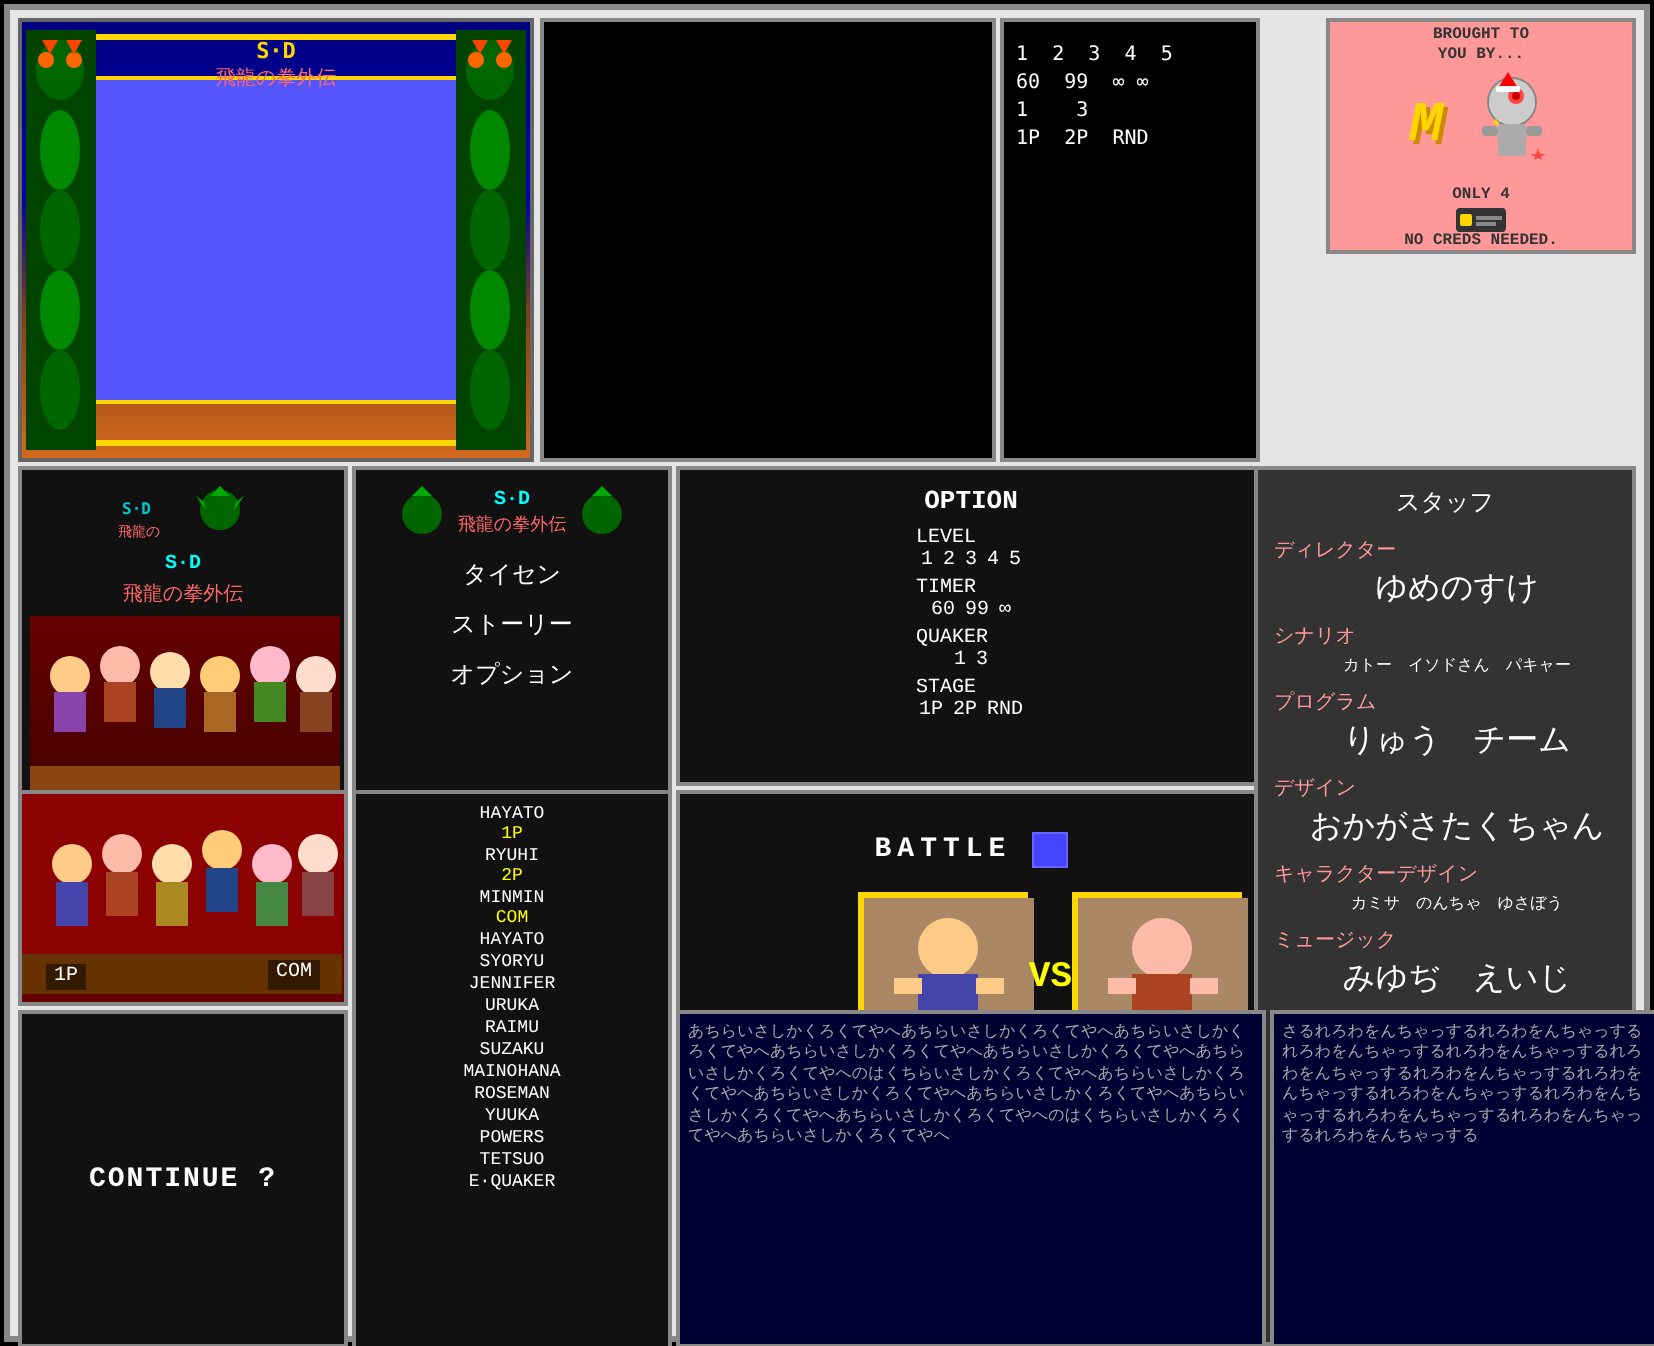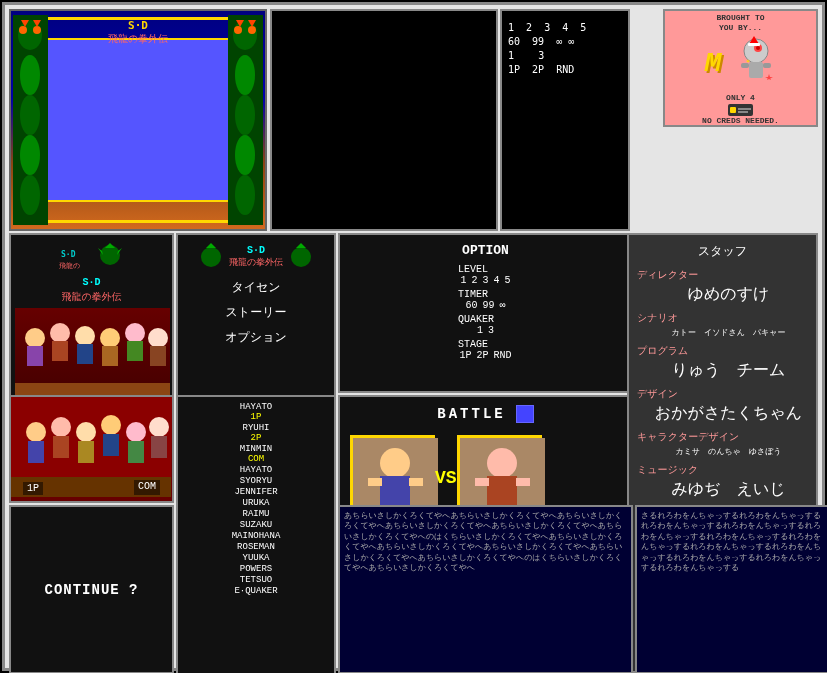--- a/index.html
+++ b/index.html
@@ -277,40 +277,41 @@
       background: #111;
       border: 2px solid #888;
     }
 
     .battle-header {
       display: flex;
       align-items: center;
       justify-content: center;
       padding: 8px;
       gap: 10px;
+      margin-top: 11px;
     }
 
     .battle-label {
       font-size: 14px;
       color: #FFFFFF;
       font-weight: bold;
       letter-spacing: 3px;
     }
 
     .battle-square {
       width: 18px;
       height: 18px;
       background: #4444FF;
       border: 1px solid #6666FF;
     }
 
     .battle-fighters {
       display: flex;
       align-items: center;
-      justify-content: flex-start;
+      justify-content: flex-end;
       padding: 4px 10px;
     }
 
     .fighter-box {
       width: 85px;
       height: 85px;
       background: #AA8866;
       border: 3px solid #FFD700;
     }
 

